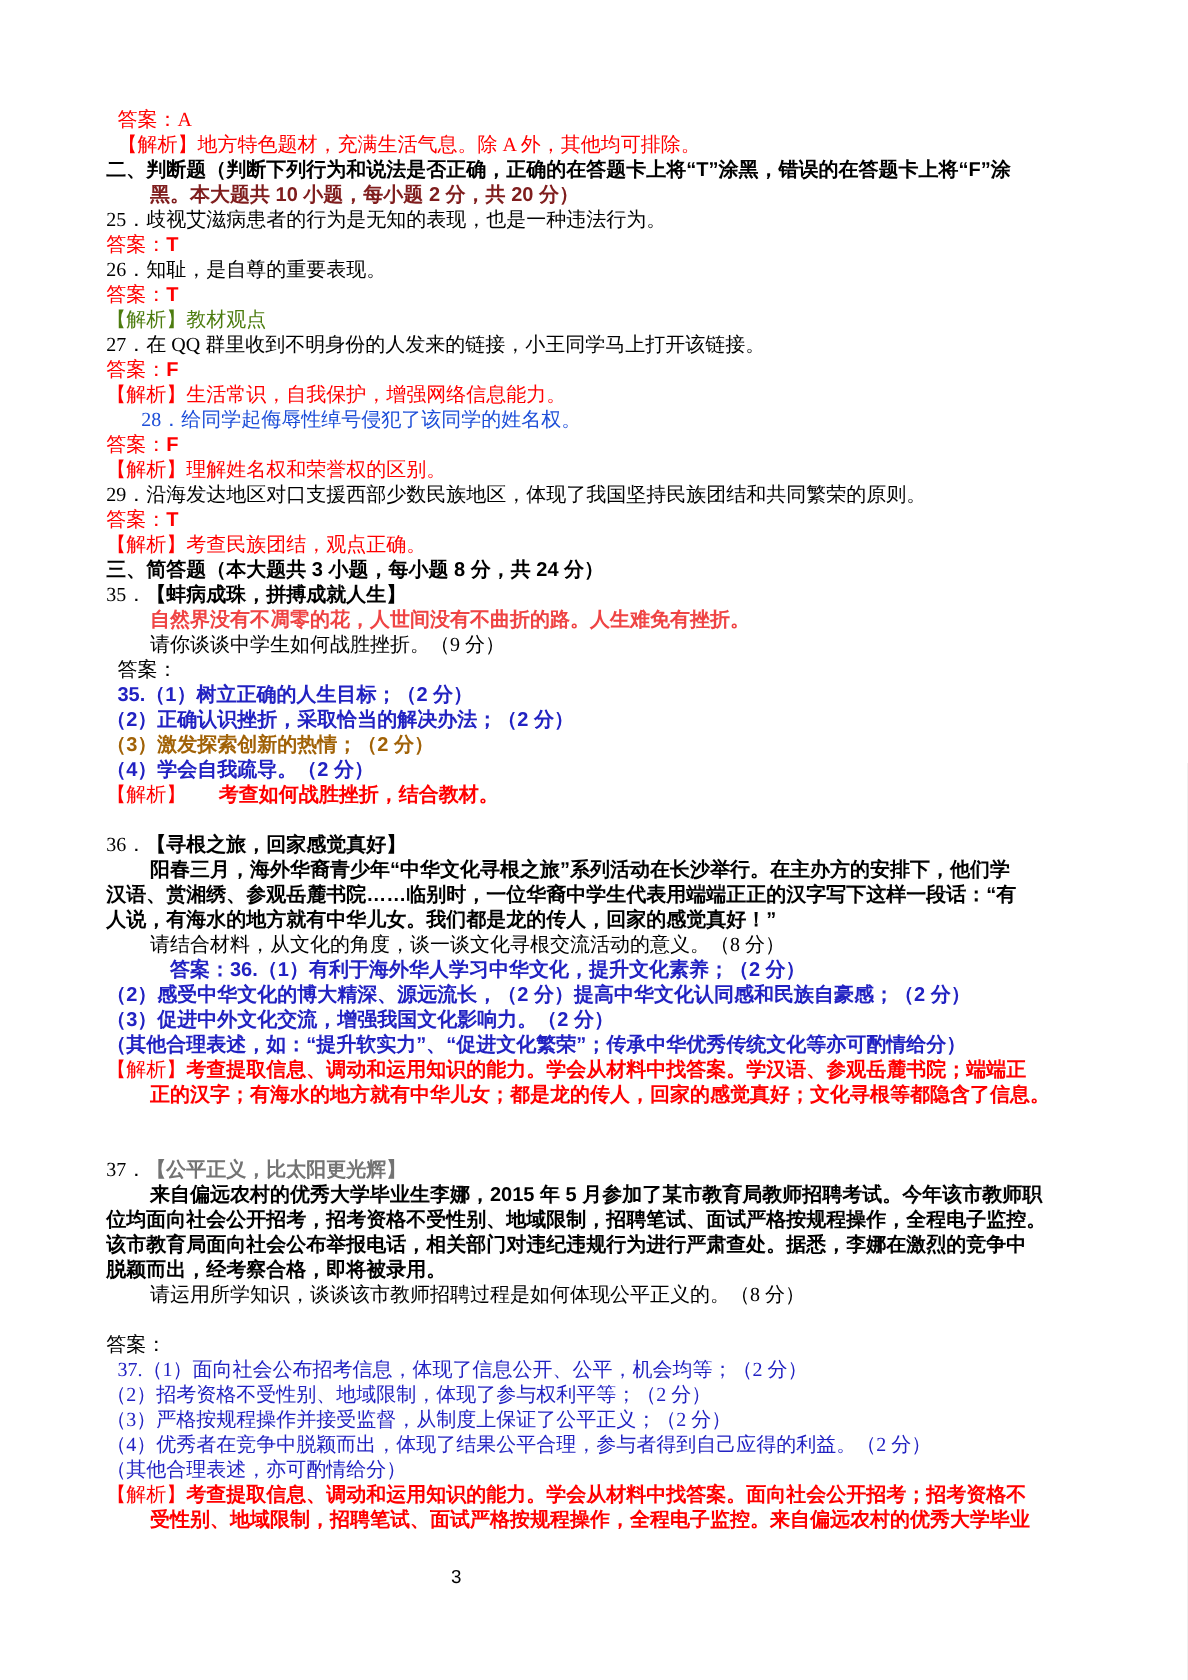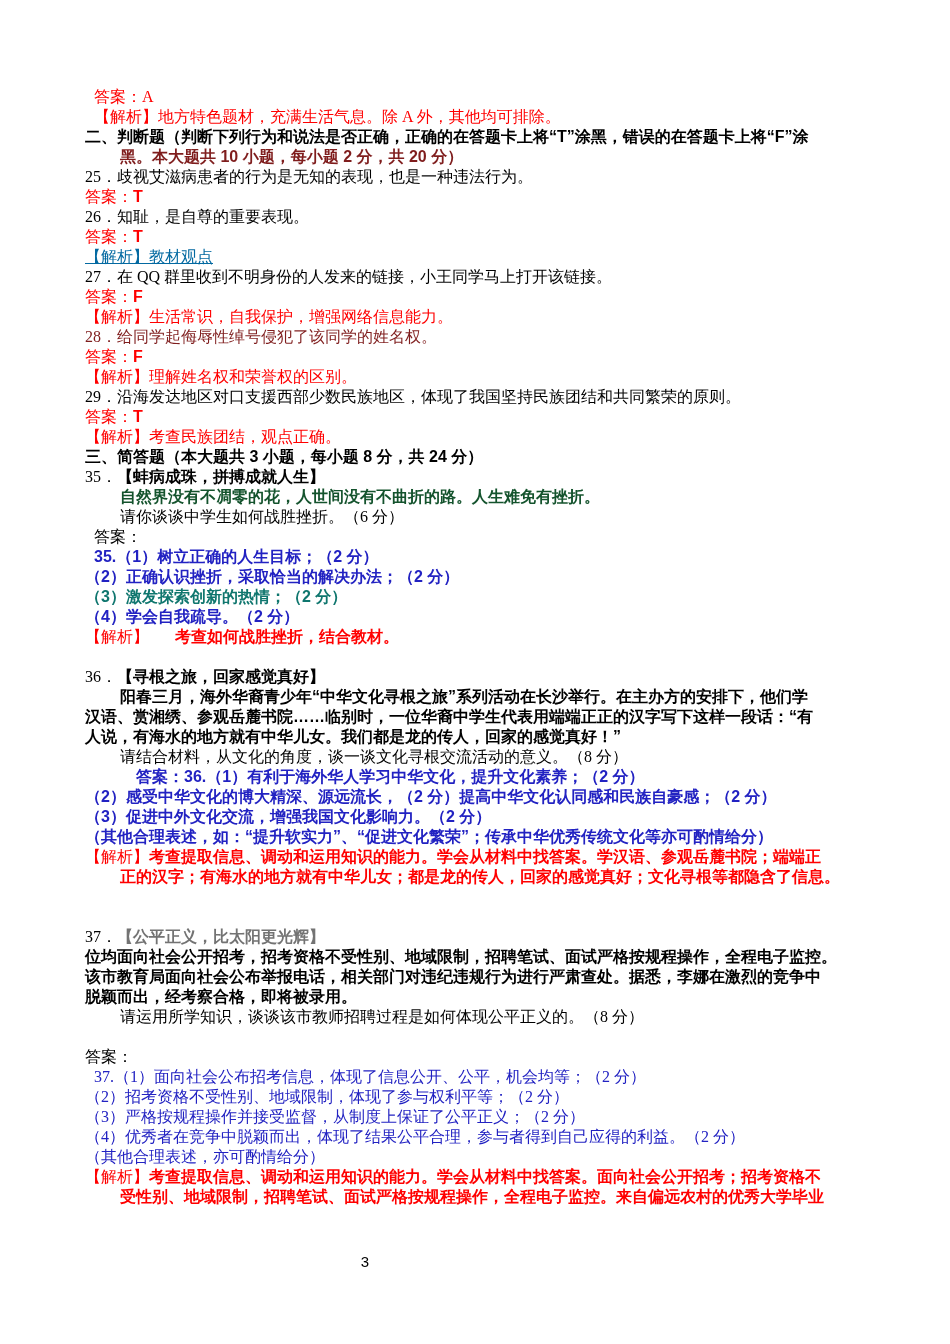--- a/index.html
+++ b/index.html
@@ -42,55 +42,56 @@
 <div class="page">
   <div class="content">
       <div class="line i1"><span class="f-serif" style="color: rgb(255, 0, 0);">答案：A</span></div>
       <div class="line i1"><span class="f-serif" style="color: rgb(255, 0, 0);">【解析】地方特色题材，充满生活气息。除 A 外，其他均可排除。</span></div>
       <div class="line i0"><span class="f-sans b" style="color: rgb(0, 0, 0);">二、判断题（判断下列行为和说法是否正确，正确的在答题卡上将“T”涂黑，错误的在答题卡上将“F”涂</span></div>
       <div class="line i2"><span class="f-sans b" style="color: #7f1d1d;">黑。本大题共 10 小题，每小题 2 分，共 20 分）</span></div>
       <div class="line i0"><span class="f-serif" style="color: rgb(0, 0, 0);">25．歧视艾滋病患者的行为是无知的表现，也是一种违法行为。</span></div>
       <div class="line i0"><span class="f-serif" style="color: rgb(255, 0, 0);">答案：</span><span class="f-sans b" style="color: rgb(255, 0, 0);">T</span></div>
       <div class="line i0"><span class="f-serif" style="color: rgb(0, 0, 0);">26．知耻，是自尊的重要表现。</span></div>
       <div class="line i0"><span class="f-serif" style="color: rgb(255, 0, 0);">答案：</span><span class="f-sans b" style="color: rgb(255, 0, 0);">T</span></div>
-      <div class="line i0"><span class="f-serif" style="color: #0369a1; text-decoration: underline;">【解析】教材观点</span></div>
+      <div class="line i0"><span class="f-serif" style="color: #4d7c0f;">【解析】教材观点</span></div>
       <div class="line i0"><span class="f-serif" style="color: rgb(0, 0, 0);">27．在 QQ 群里收到不明身份的人发来的链接，小王同学马上打开该链接。</span></div>
       <div class="line i0"><span class="f-serif" style="color: rgb(255, 0, 0);">答案：</span><span class="f-sans b" style="color: rgb(255, 0, 0);">F</span></div>
       <div class="line i0"><span class="f-serif" style="color: rgb(255, 0, 0); margin-top: 40px;">【解析】生活常识，自我保护，增强网络信息能力。</span></div>
-      <div class="line i0"><span class="f-serif" style="color: #7f1d1d;">28．给同学起侮辱性绰号侵犯了该同学的姓名权。</span></div>
+      <div class="line i0"><span class="f-serif" style="color: #1d4ed8; margin-left: 28px;">28．给同学起侮辱性绰号侵犯了该同学的姓名权。</span></div>
       <div class="line i0"><span class="f-serif" style="color: rgb(255, 0, 0);">答案：</span><span class="f-sans b" style="color: rgb(255, 0, 0);">F</span></div>
       <div class="line i0"><span class="f-serif" style="color: rgb(255, 0, 0);">【解析】理解姓名权和荣誉权的区别。</span></div>
       <div class="line i0"><span class="f-serif" style="color: rgb(0, 0, 0);">29．沿海发达地区对口支援西部少数民族地区，体现了我国坚持民族团结和共同繁荣的原则。</span></div>
       <div class="line i0"><span class="f-serif" style="color: rgb(255, 0, 0);">答案：</span><span class="f-sans b" style="color: rgb(255, 0, 0);">T</span></div>
       <div class="line i0"><span class="f-serif" style="color: rgb(255, 0, 0);">【解析】考查民族团结，观点正确。</span></div>
       <div class="line i0"><span class="f-sans b" style="color: rgb(0, 0, 0);">三、简答题（本大题共 3 小题，每小题 8 分，共 24 分）</span></div>
       <div class="line i0"><span class="f-serif" style="color: rgb(0, 0, 0);">35．</span><span class="f-sans b" style="color: rgb(0, 0, 0);">【蚌病成珠，拼搏成就人生】</span></div>
-      <div class="line i2"><span class="f-sans b" style="color: #14532d;">自然界没有不凋零的花，人世间没有不曲折的路。人生难免有挫折。</span></div>
-      <div class="line i2"><span class="f-serif" style="color: rgb(0, 0, 0);">请你谈谈中学生如何战胜挫折。（6 分）</span></div>
+      <div class="line i2"><span class="f-sans b" style="color: #ef4444;">自然界没有不凋零的花，人世间没有不曲折的路。人生难免有挫折。</span></div>
+      <div class="line i2"><span class="f-serif" style="color: rgb(0, 0, 0);">请你谈谈中学生如何战胜挫折。（9 分）</span></div>
       <div class="line i1"><span class="f-serif" style="color: rgb(0, 0, 0);">答案：</span></div>
       <div class="line i1"><span class="f-sans b" style="color: rgb(34, 34, 194);">35.（1）树立正确的人生目标；（2 分）</span></div>
       <div class="line i0"><span class="f-sans b" style="color: rgb(34, 34, 194);">（2）正确认识挫折，采取恰当的解决办法；（2 分）</span></div>
-      <div class="line i0"><span class="f-sans b" style="color: #0f766e;">（3）激发探索创新的热情；（2 分）</span></div>
+      <div class="line i0"><span class="f-sans b" style="color: #a16207;">（3）激发探索创新的热情；（2 分）</span></div>
       <div class="line i0"><span class="f-sans b" style="color: rgb(34, 34, 194);">（4）学会自我疏导。（2 分）</span></div>
       <div class="line i0"><span class="f-serif" style="color: rgb(255, 0, 0);">【解析】</span><span class="f-sans b" style="color: rgb(255, 0, 0); margin-left: 26px;">考查如何战胜挫折，结合教材。</span></div>
       <div class="line i0"></div>
       <div class="line i0"><span class="f-serif" style="color: rgb(0, 0, 0);">36．</span><span class="f-sans b" style="color: rgb(0, 0, 0);">【寻根之旅，回家感觉真好】</span></div>
       <div class="line i2"><span class="f-sans b" style="color: rgb(0, 0, 0);">阳春三月，海外华裔青少年“中华文化寻根之旅”系列活动在长沙举行。在主办方的安排下，他们学</span></div>
       <div class="line i0"><span class="f-sans b" style="color: rgb(0, 0, 0);">汉语、赏湘绣、参观岳麓书院……临别时，一位华裔中学生代表用端端正正的汉字写下这样一段话：“有</span></div>
       <div class="line i0"><span class="f-sans b" style="color: rgb(0, 0, 0);">人说，有海水的地方就有中华儿女。我们都是龙的传人，回家的感觉真好！”</span></div>
       <div class="line i2"><span class="f-serif" style="color: rgb(0, 0, 0);">请结合材料，从文化的角度，谈一谈文化寻根交流活动的意义。（8 分）</span></div>
       <div class="line i1"><span class="f-sans b" style="color: rgb(34, 34, 194); margin-left: 42px;">答案：36.（1）有利于海外华人学习中华文化，提升文化素养；（2 分）</span></div>
       <div class="line i0"><span class="f-sans b" style="color: rgb(34, 34, 194);">（2）感受中华文化的博大精深、源远流长，（2 分）提高中华文化认同感和民族自豪感；（2 分）</span></div>
       <div class="line i0"><span class="f-sans b" style="color: rgb(34, 34, 194);">（3）促进中外文化交流，增强我国文化影响力。（2 分）</span></div>
       <div class="line i0"><span class="f-sans b" style="color: rgb(34, 34, 194);">（其他合理表述，如：“提升软实力”、“促进文化繁荣”；传承中华优秀传统文化等亦可酌情给分）</span></div>
       <div class="line i0"><span class="f-serif" style="color: rgb(255, 0, 0);">【解析】</span><span class="f-sans b" style="color: rgb(255, 0, 0);">考查提取信息、调动和运用知识的能力。学会从材料中找答案。学汉语、参观岳麓书院；端端正</span></div>
       <div class="line i2"><span class="f-sans b" style="color: rgb(255, 0, 0);">正的汉字；有海水的地方就有中华儿女；都是龙的传人，回家的感觉真好；文化寻根等都隐含了信息。</span></div>
       <div class="line i0"></div>
       <div class="line i0"></div>
       <div class="line i0"><span class="f-serif" style="color: rgb(0, 0, 0);">37．</span><span class="f-sans b" style="color: #737373;">【公平正义，比太阳更光辉】</span></div>
+      <div class="line i2"><span class="f-sans b" style="color: rgb(0, 0, 0);">来自偏远农村的优秀大学毕业生李娜，2015 年 5 月参加了某市教育局教师招聘考试。今年该市教师职</span></div>
       <div class="line i0"><span class="f-sans b" style="color: rgb(0, 0, 0);">位均面向社会公开招考，招考资格不受性别、地域限制，招聘笔试、面试严格按规程操作，全程电子监控。</span></div>
       <div class="line i0"><span class="f-sans b" style="color: rgb(0, 0, 0);">该市教育局面向社会公布举报电话，相关部门对违纪违规行为进行严肃查处。据悉，李娜在激烈的竞争中</span></div>
       <div class="line i0"><span class="f-sans b" style="color: rgb(0, 0, 0);">脱颖而出，经考察合格，即将被录用。</span></div>
       <div class="line i2"><span class="f-serif" style="color: rgb(0, 0, 0);">请运用所学知识，谈谈该市教师招聘过程是如何体现公平正义的。（8 分）</span></div>
       <div class="line i0"></div>
       <div class="line i0"><span class="f-serif" style="color: rgb(0, 0, 0);">答案：</span></div>
       <div class="line i1"><span class="f-serif" style="color: rgb(34, 34, 194);">37.（1）面向社会公布招考信息，体现了信息公开、公平，机会均等；（2 分）</span></div>
       <div class="line i0"><span class="f-serif" style="color: rgb(34, 34, 194);">（2）招考资格不受性别、地域限制，体现了参与权利平等；（2 分）</span></div>
       <div class="line i0"><span class="f-serif" style="color: rgb(34, 34, 194);">（3）严格按规程操作并接受监督，从制度上保证了公平正义；（2 分）</span></div>
       <div class="line i0"><span class="f-serif" style="color: rgb(34, 34, 194);">（4）优秀者在竞争中脱颖而出，体现了结果公平合理，参与者得到自己应得的利益。（2 分）</span></div>

